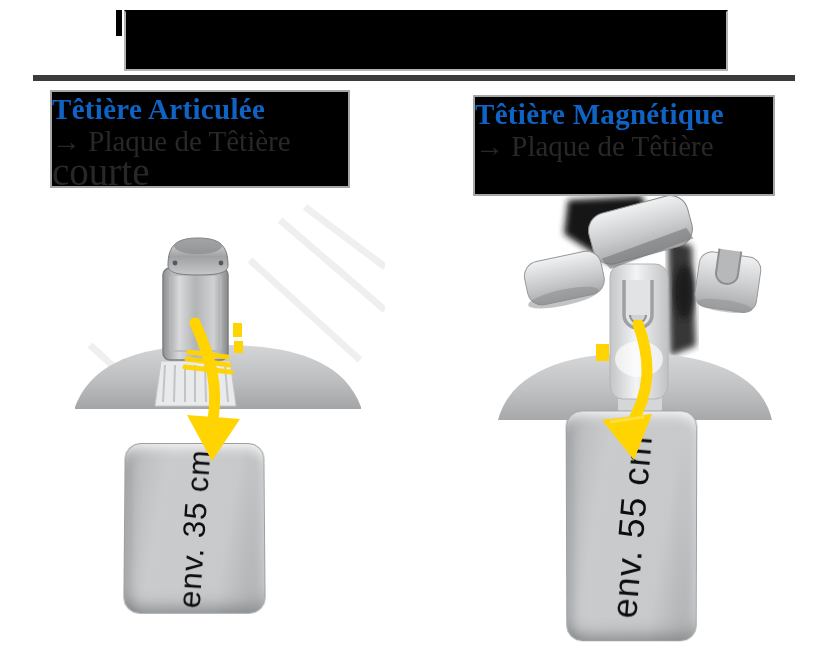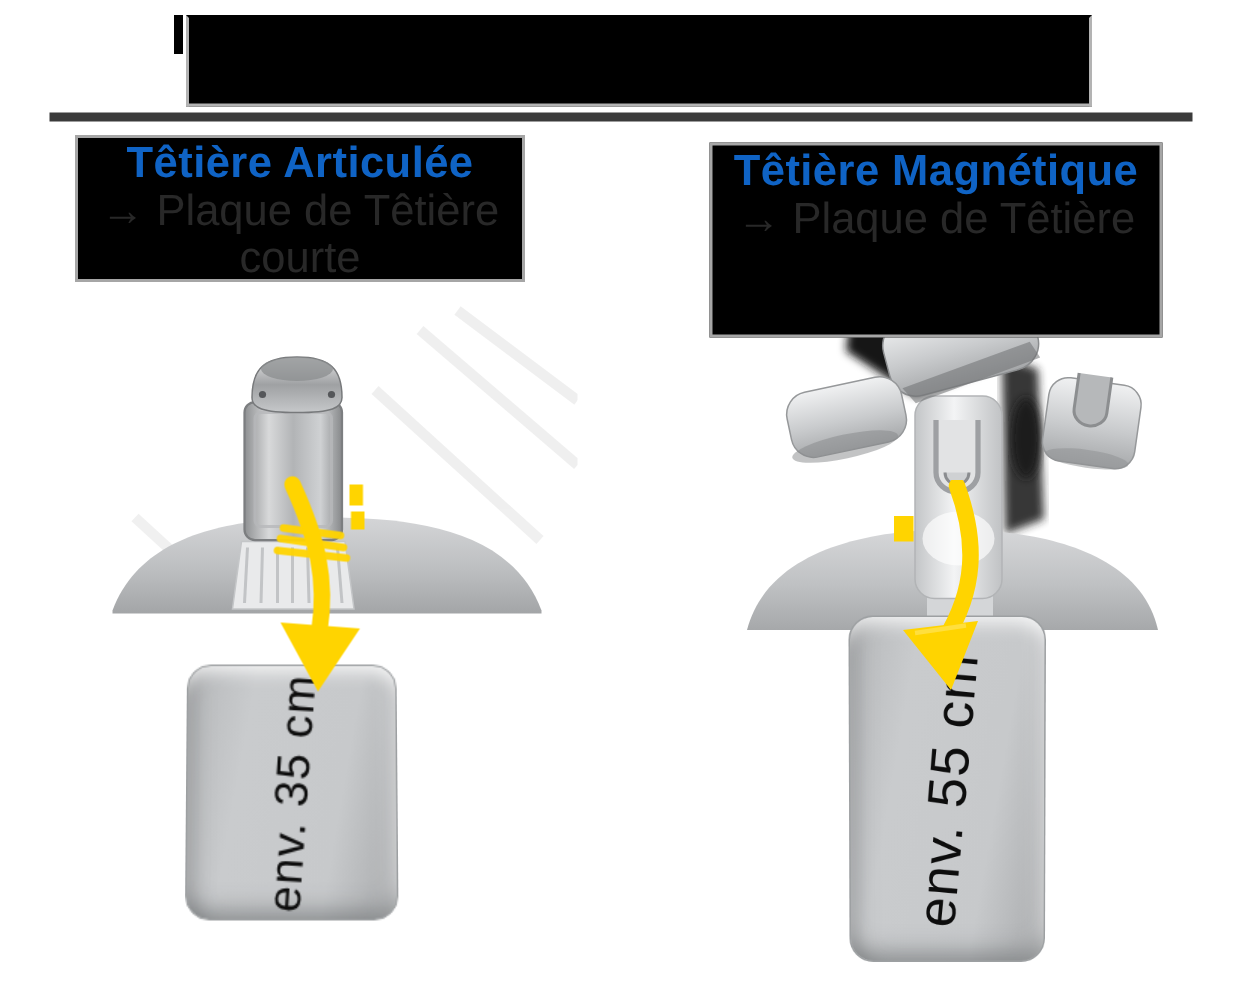--- a/index.html
+++ b/index.html
@@ -12,26 +12,26 @@
   html,body{margin:0;padding:0;background:#fff;}
   #canvas{
     position:relative;width:836px;height:657px;background:#ffffff;overflow:hidden;
     font-family:"Liberation Sans", sans-serif;
   }
   .banner-tick{position:absolute;left:116px;top:10px;width:6px;height:26px;background:var(--banner-black);}
   .banner{position:absolute;left:124px;top:10px;width:604px;height:61px;background:var(--banner-black);
     border:2px solid #b3b3b3;border-top-color:#000;box-sizing:border-box;}
   .divider{position:absolute;left:33px;top:75px;width:762px;height:6px;background:var(--divider-gray);}
   .header{position:absolute;background:var(--banner-black);border:2px solid #a6a6a6;box-sizing:border-box;
-    text-align:center;white-space:nowrap;padding-top:1px;overflow:visible;z-index:4;}
+    white-space:nowrap;padding-top:1px;overflow:visible;z-index:4;font-family:Liberation Serif, serif;}
   .header.left{left:50px;top:90px;width:300px;height:98px;}
-  .header.right{left:473px;top:95px;width:302px;height:130px;}
+  .header.right{left:473px;top:95px;width:302px;height:101px;}
   .hdr-title{font-size:29px;font-weight:bold;color:var(--heading-blue);line-height:33px;letter-spacing:0.3px;}
   .hdr-sub{font-size:29px;color:var(--subtitle-gray);line-height:31px;}
-  .hdr-sub2{font-size:29px;color:var(--subtitle-gray);line-height:30px;}
+  .hdr-sub2{font-size:39px;color:var(--subtitle-gray);line-height:30px;}
   .photo{position:absolute;z-index:1;}
   .photo.left{left:55px;top:195px;}
   .photo.right{left:460px;top:196px;}
   .arrow-svg{position:absolute;z-index:3;}
   .arrow-svg.left{left:175px;top:315px;}
   .arrow-svg.right{left:590px;top:320px;}
   .plate{position:absolute;z-index:2;border-radius:16px;border:1px solid #9da0a2;box-sizing:border-box;
     background:linear-gradient(100deg,#b5b7b9 0%,#c9cbcd 28%,#c7c9cb 70%,#a8aaac 100%);
     box-shadow:inset 0 10px 12px -6px rgba(255,255,255,.85),
                inset 0 -14px 16px -9px rgba(90,92,94,.55),

